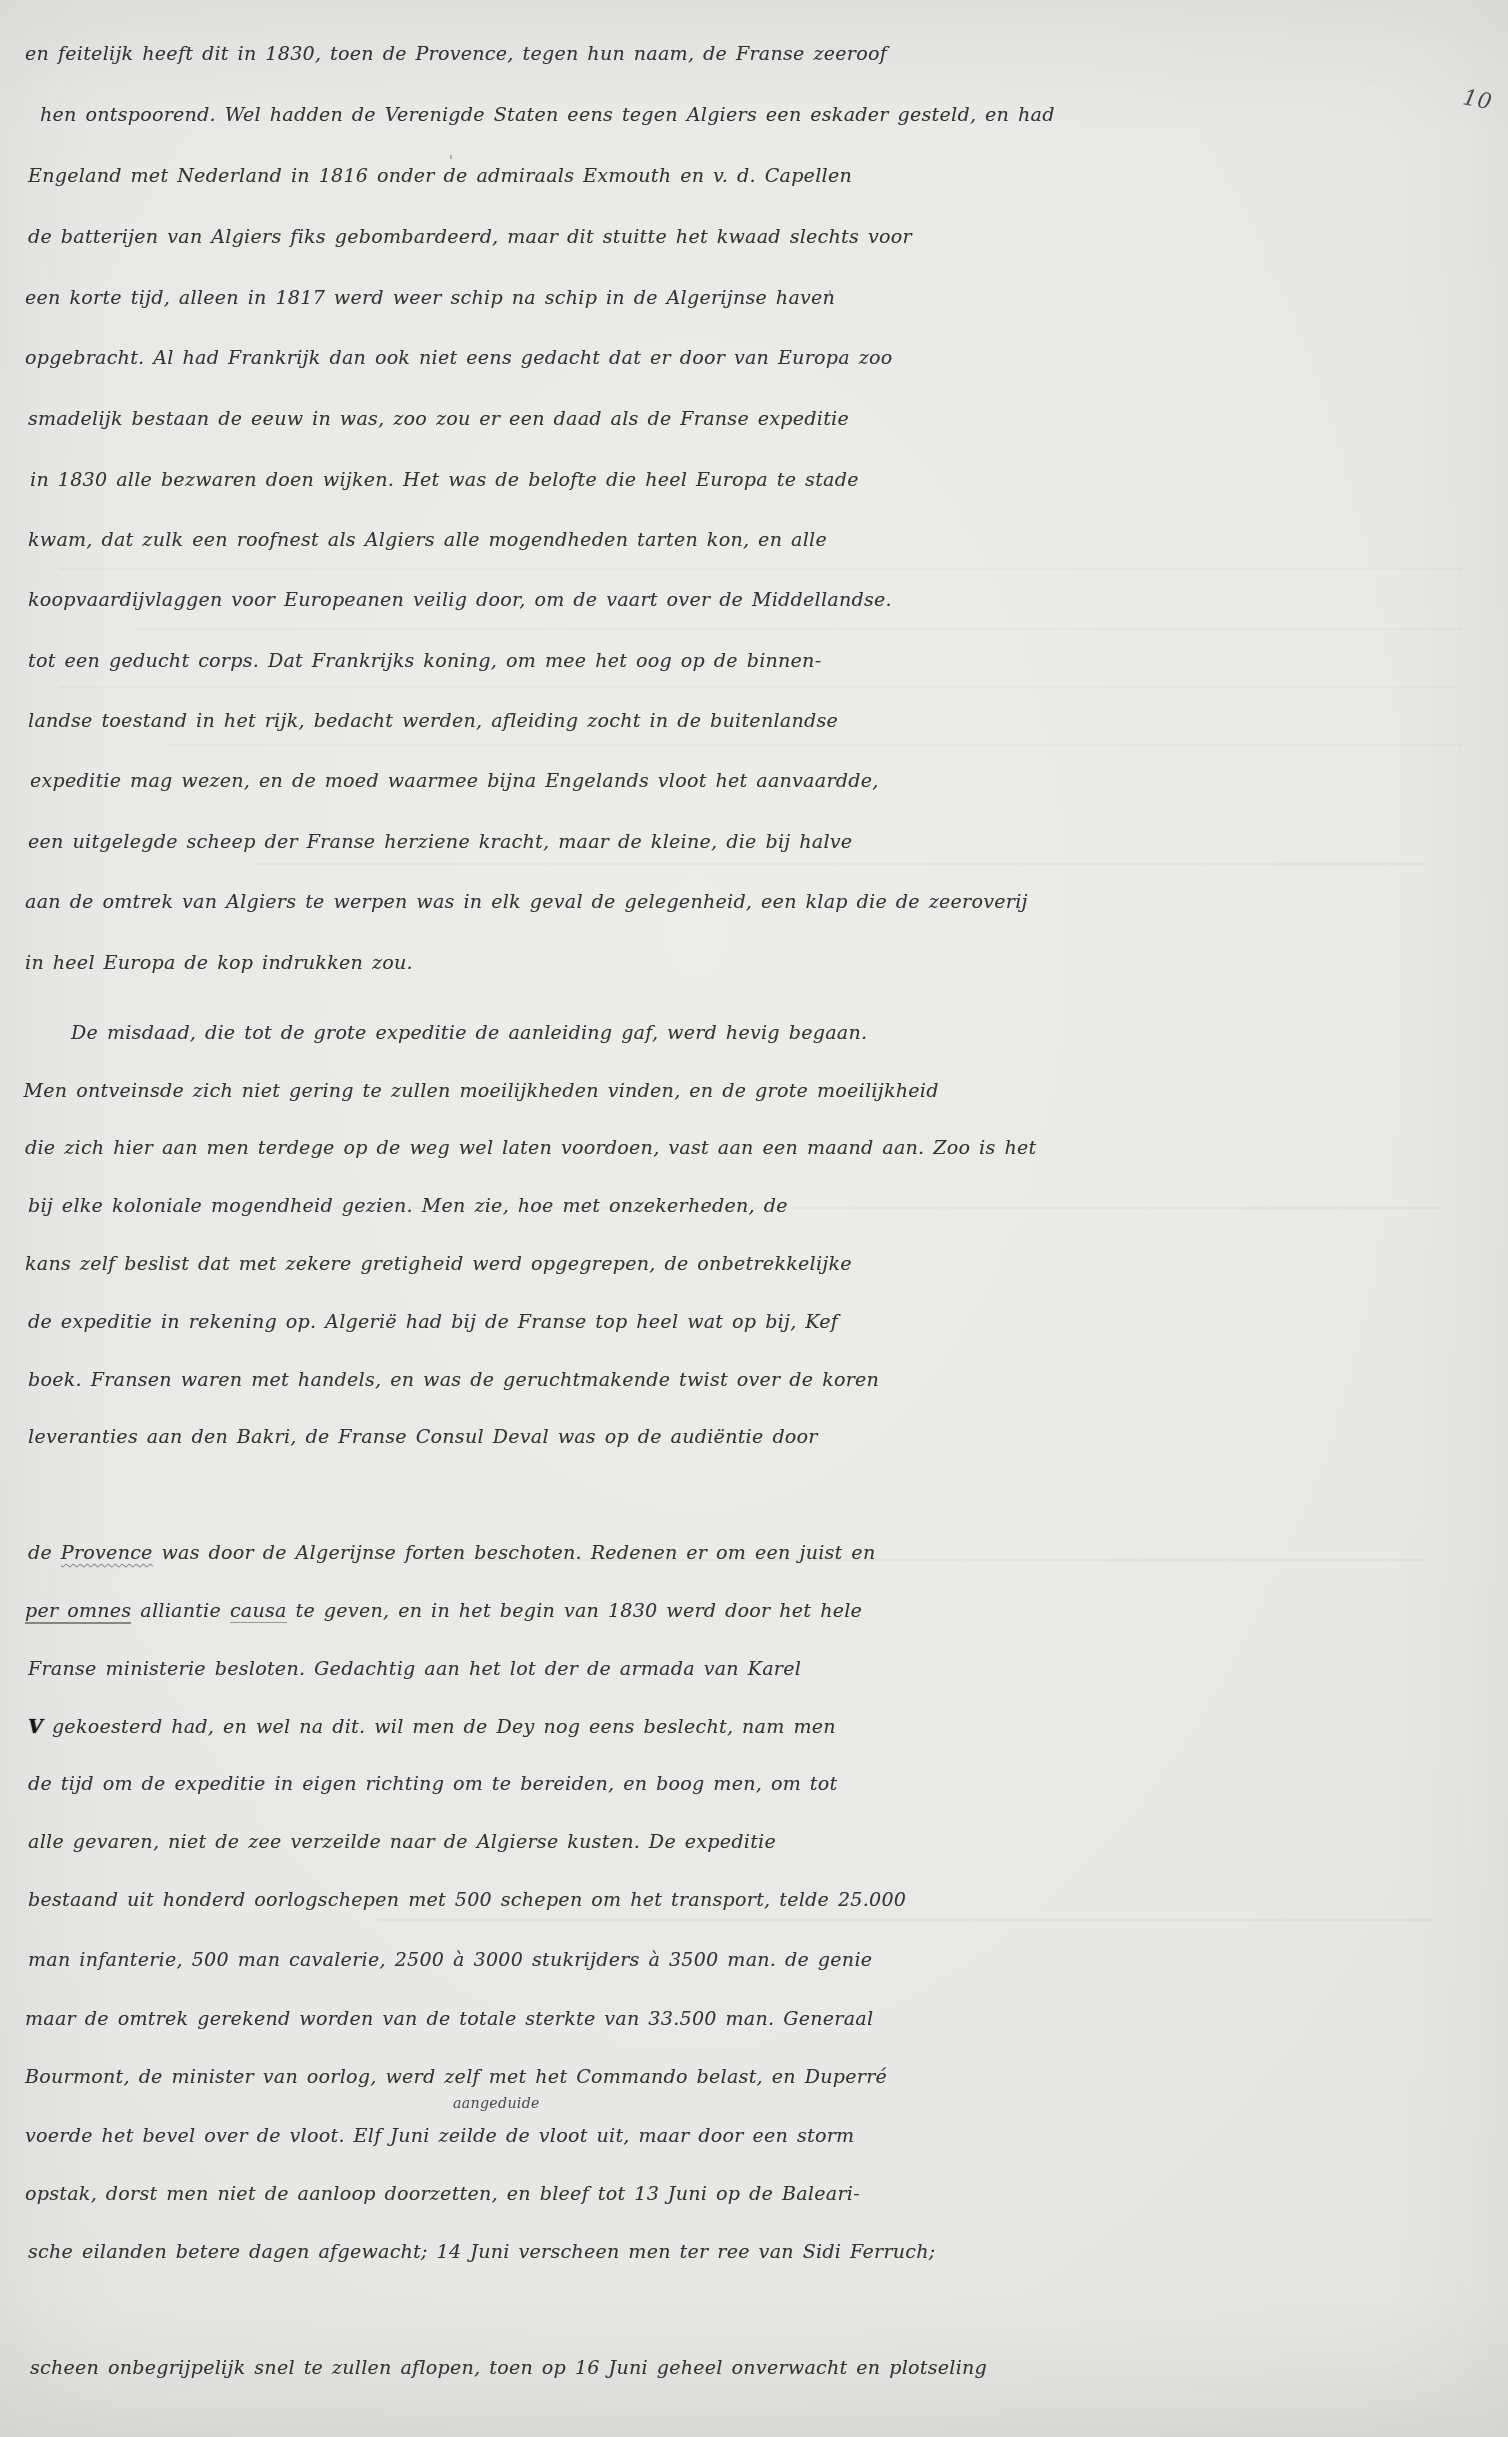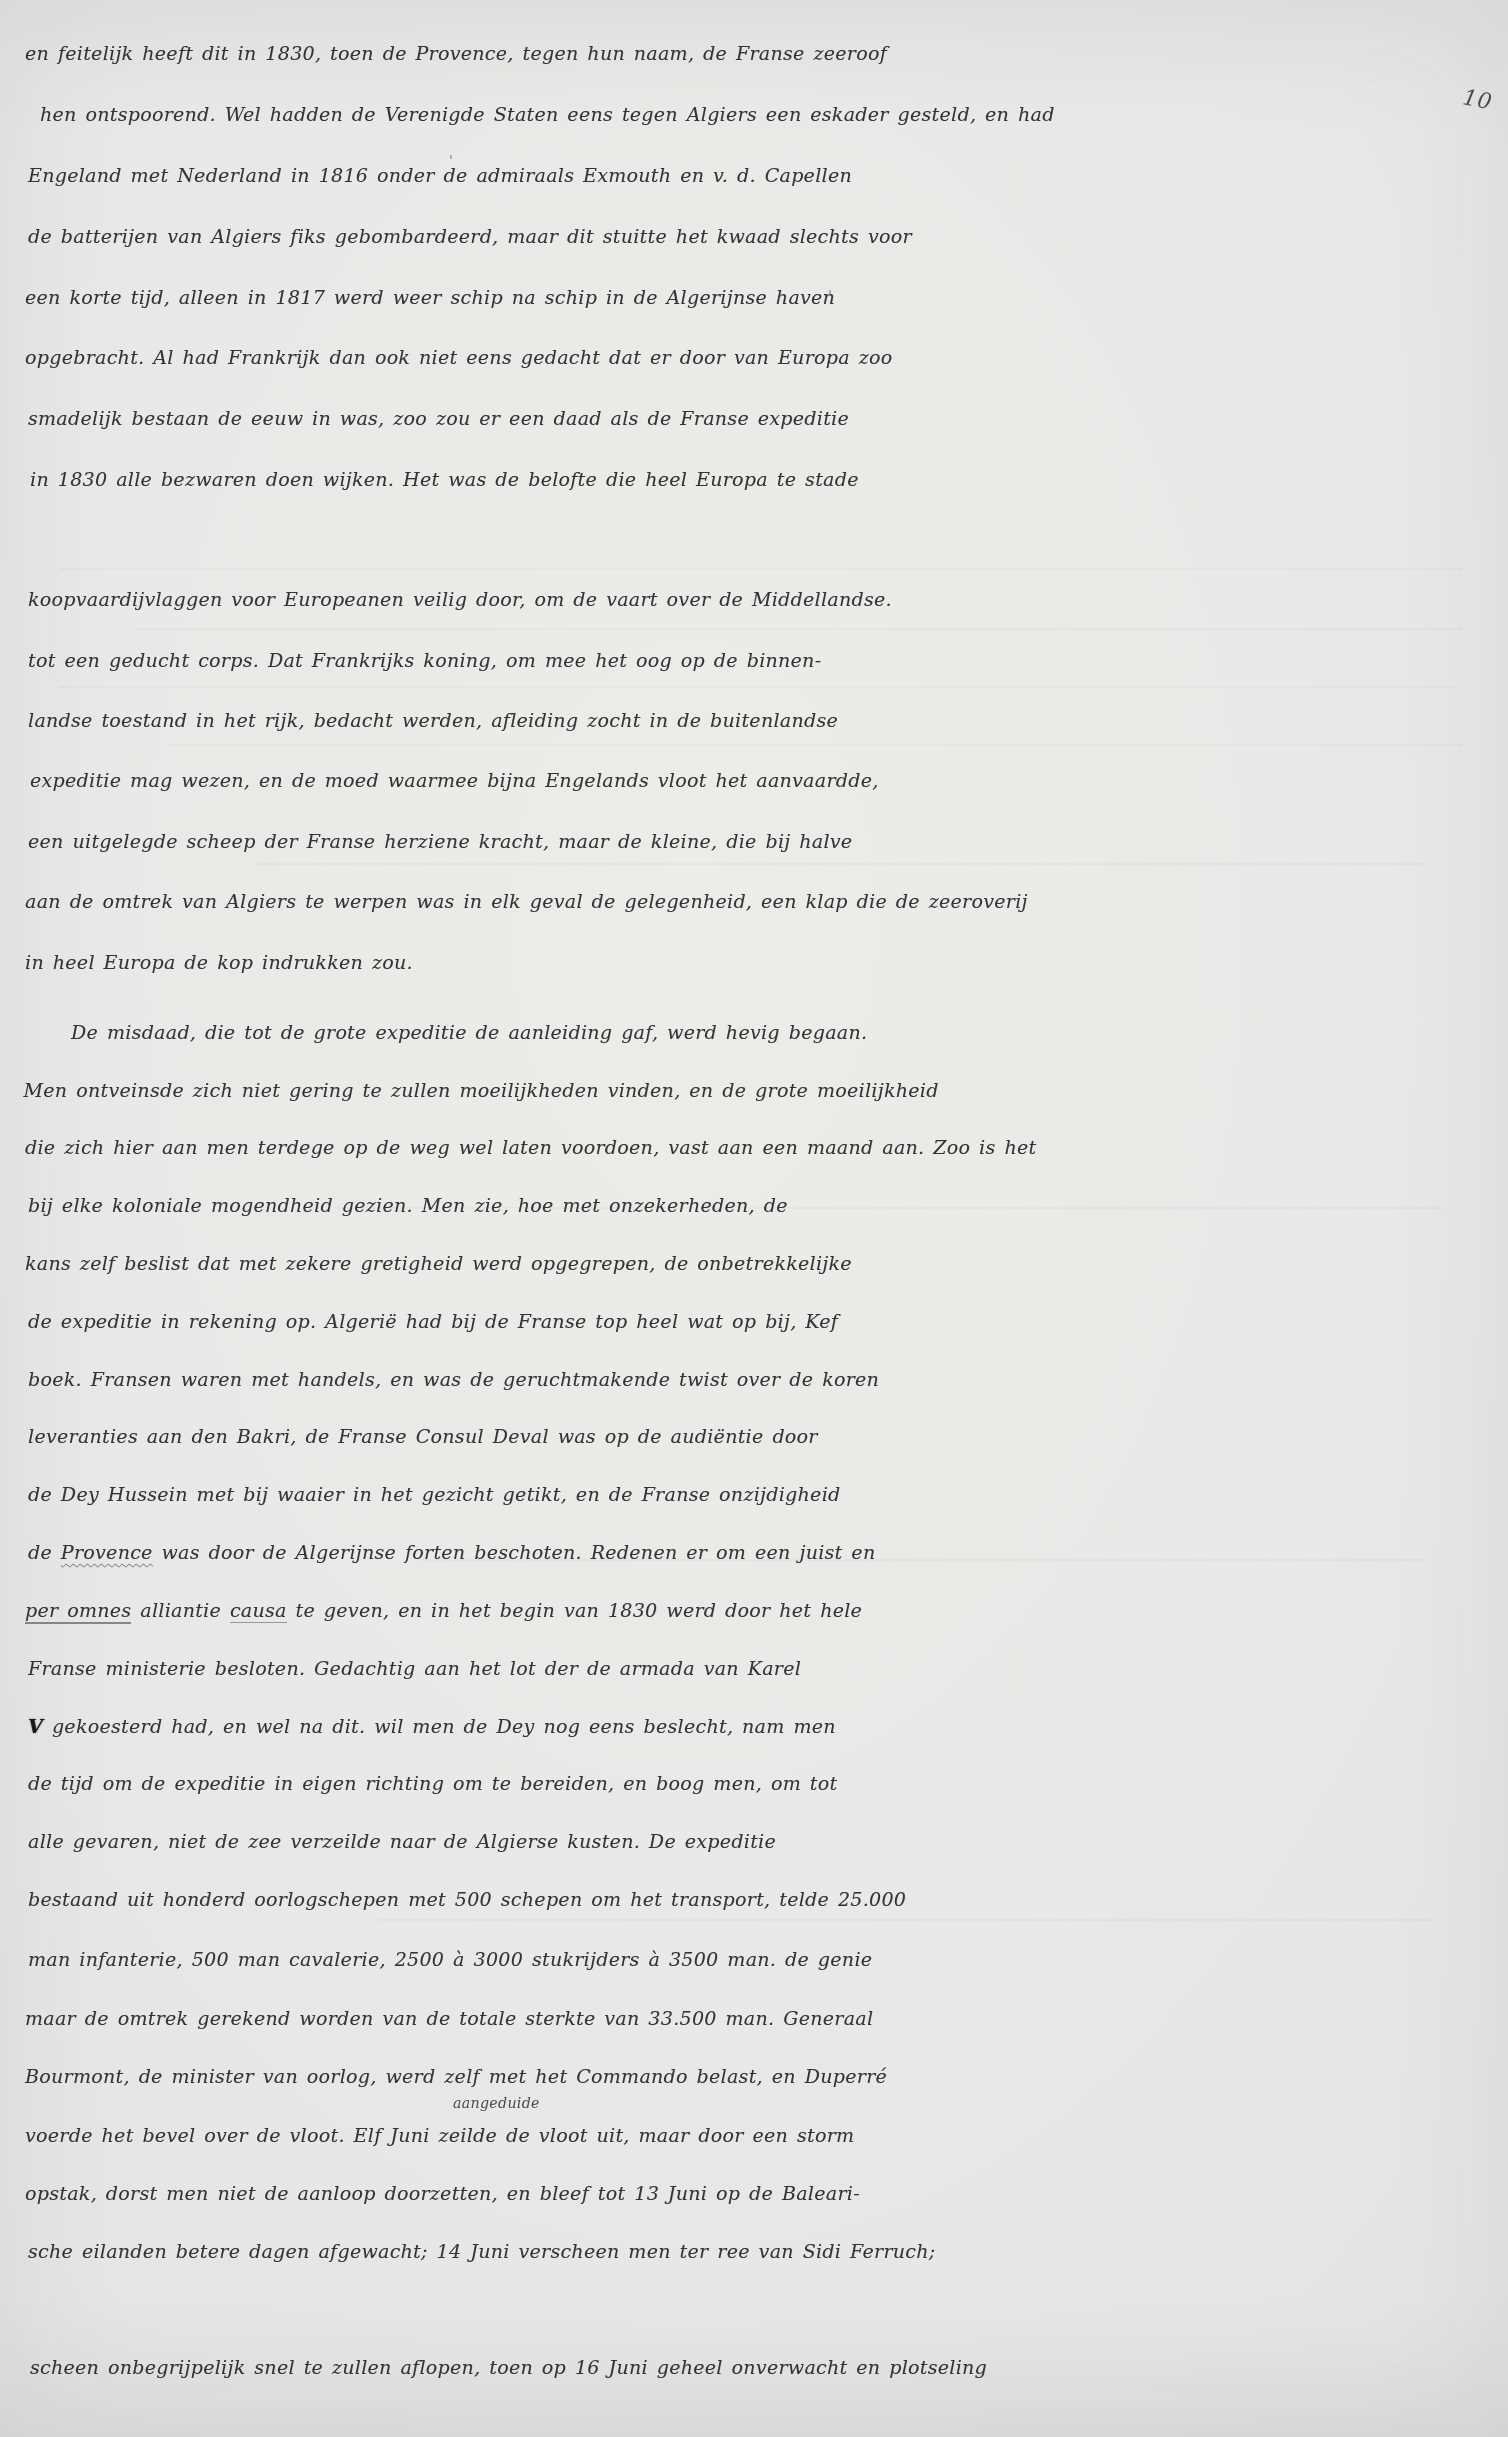--- a/index.html
+++ b/index.html
@@ -93,36 +93,36 @@
 
 <div id="text-layer">
     <div class="hand-line" style="left: 25px; top: 42px;">en feitelijk heeft dit in 1830, toen de Provence, tegen hun naam, de Franse zeeroof</div>
     <div class="hand-line" style="left: 28px; top: 103px; margin-left: 12px;">hen ontspoorend. Wel hadden de Verenigde Staten eens tegen Algiers een eskader gesteld, en had</div>
     <div class="hand-line" style="left: 28px; top: 164px;">Engeland met Nederland in 1816 onder de admiraals Exmouth en v. d. Capellen</div>
     <div class="hand-line" style="left: 28px; top: 225px;">de batterijen van Algiers fiks gebombardeerd, maar dit stuitte het kwaad slechts voor</div>
     <div class="hand-line" style="left: 25px; top: 286px;">een korte tijd, alleen in 1817 werd weer schip na schip in de Algerijnse haven</div>
     <div class="hand-line" style="left: 28px; top: 407px;">smadelijk bestaan de eeuw in was, zoo zou er een daad als de Franse expeditie</div>
     <div class="hand-line" style="left: 25px; top: 346px;">opgebracht. Al had Frankrijk dan ook niet eens gedacht dat er door van Europa zoo</div>
     <div class="hand-line" style="left: 30px; top: 468px;">in 1830 alle bezwaren doen wijken. Het was de belofte die heel Europa te stade</div>
+    <div class="hand-line" style="left: 28px; top: 528px;">kwam, dat zulk een roofnest als Algiers alle mogendheden tarten kon, en alle</div>
     <div class="hand-line" style="left: 28px; top: 588px;">koopvaardijvlaggen voor Europeanen veilig door, om de vaart over de Middellandse.</div>
     <div class="hand-line" style="left: 28px; top: 649px;">tot een geducht corps. Dat Frankrijks koning, om mee het oog op de binnen-</div>
     <div class="hand-line" style="left: 28px; top: 709px;">landse toestand in het rijk, bedacht werden, afleiding zocht in de buitenlandse</div>
     <div class="hand-line" style="left: 30px; top: 769px;">expeditie mag wezen, en de moed waarmee bijna Engelands vloot het aanvaardde,</div>
     <div class="hand-line" style="left: 28px; top: 830px;">een uitgelegde scheep der Franse herziene kracht, maar de kleine, die bij halve</div>
     <div class="hand-line" style="left: 25px; top: 890px;">aan de omtrek van Algiers te werpen was in elk geval de gelegenheid, een klap die de zeeroverij</div>
     <div class="hand-line" style="left: 25px; top: 951px;">in heel Europa de kop indrukken zou.</div>
     <div class="hand-line" style="left: 71px; top: 1021px;">De misdaad, die tot de grote expeditie de aanleiding gaf, werd hevig begaan.</div>
     <div class="hand-line" style="left: 23.5px; top: 1079px;">Men ontveinsde zich niet gering te zullen moeilijkheden vinden, en de grote moeilijkheid</div>
     <div class="hand-line" style="left: 25px; top: 1136px;">die zich hier aan men terdege op de weg wel laten voordoen, vast aan een maand aan. Zoo is het</div>
     <div class="hand-line" style="left: 28px; top: 1194px;">bij elke koloniale mogendheid gezien. Men zie, hoe met onzekerheden, de</div>
     <div class="hand-line" style="left: 25px; top: 1252px;">kans zelf beslist dat met zekere gretigheid werd opgegrepen, de onbetrekkelijke</div>
     <div class="hand-line" style="left: 28px; top: 1310px;">de expeditie in rekening op. Algerië had bij de Franse top heel wat op bij, Kef</div>
     <div class="hand-line" style="left: 28px; top: 1368px;">boek. Fransen waren met handels, en was de geruchtmakende twist over de koren</div>
     <div class="hand-line" style="left: 28px; top: 1425px;">leveranties aan den Bakri, de Franse Consul Deval was op de audiëntie door</div>
-    <div class="hand-line" style="left: 28px; top: 1483px;">de Dey Hussein met bij waaier in het gezicht getikt, en de Franse onzijdigheid</div>
     <div class="hand-line" style="left: 28px; top: 1541px;">de <span class="u-wavy">Provence</span> was door de Algerijnse forten beschoten. Redenen er om een juist en</div>
     <div class="hand-line" style="left: 25px; top: 1599px;"><span class="u-double">per omnes</span> alliantie <span class="u-line">causa</span> te geven, en in het begin van 1830 werd door het hele</div>
     <div class="hand-line" style="left: 28px; top: 1657px;">Franse ministerie besloten. Gedachtig aan het lot der de armada van Karel</div>
     <div class="hand-line" style="left: 28px; top: 1715px;"><span class="ink-bold">V</span> gekoesterd had, en wel na dit. wil men de Dey nog eens beslecht, nam men</div>
     <div class="hand-line" style="left: 28px; top: 1772px;">de tijd om de expeditie in eigen richting om te bereiden, en boog men, om tot</div>
     <div class="hand-line" style="left: 28px; top: 1830px;">alle gevaren, niet de zee verzeilde naar de Algierse kusten. De expeditie</div>
     <div class="hand-line" style="left: 28px; top: 1888px;">bestaand uit honderd oorlogschepen met 500 schepen om het transport, telde 25.000</div>
     <div class="hand-line" style="left: 28px; top: 1948px;">man infanterie, 500 man cavalerie, 2500 à 3000 stukrijders à 3500 man. de genie</div>
     <div class="hand-line" style="left: 25px; top: 2007px;">maar de omtrek gerekend worden van de totale sterkte van 33.500 man. Generaal</div>
     <div class="hand-line" style="left: 25px; top: 2124px;">voerde het bevel over de vloot. Elf Juni zeilde de vloot uit, maar door een storm</div>

